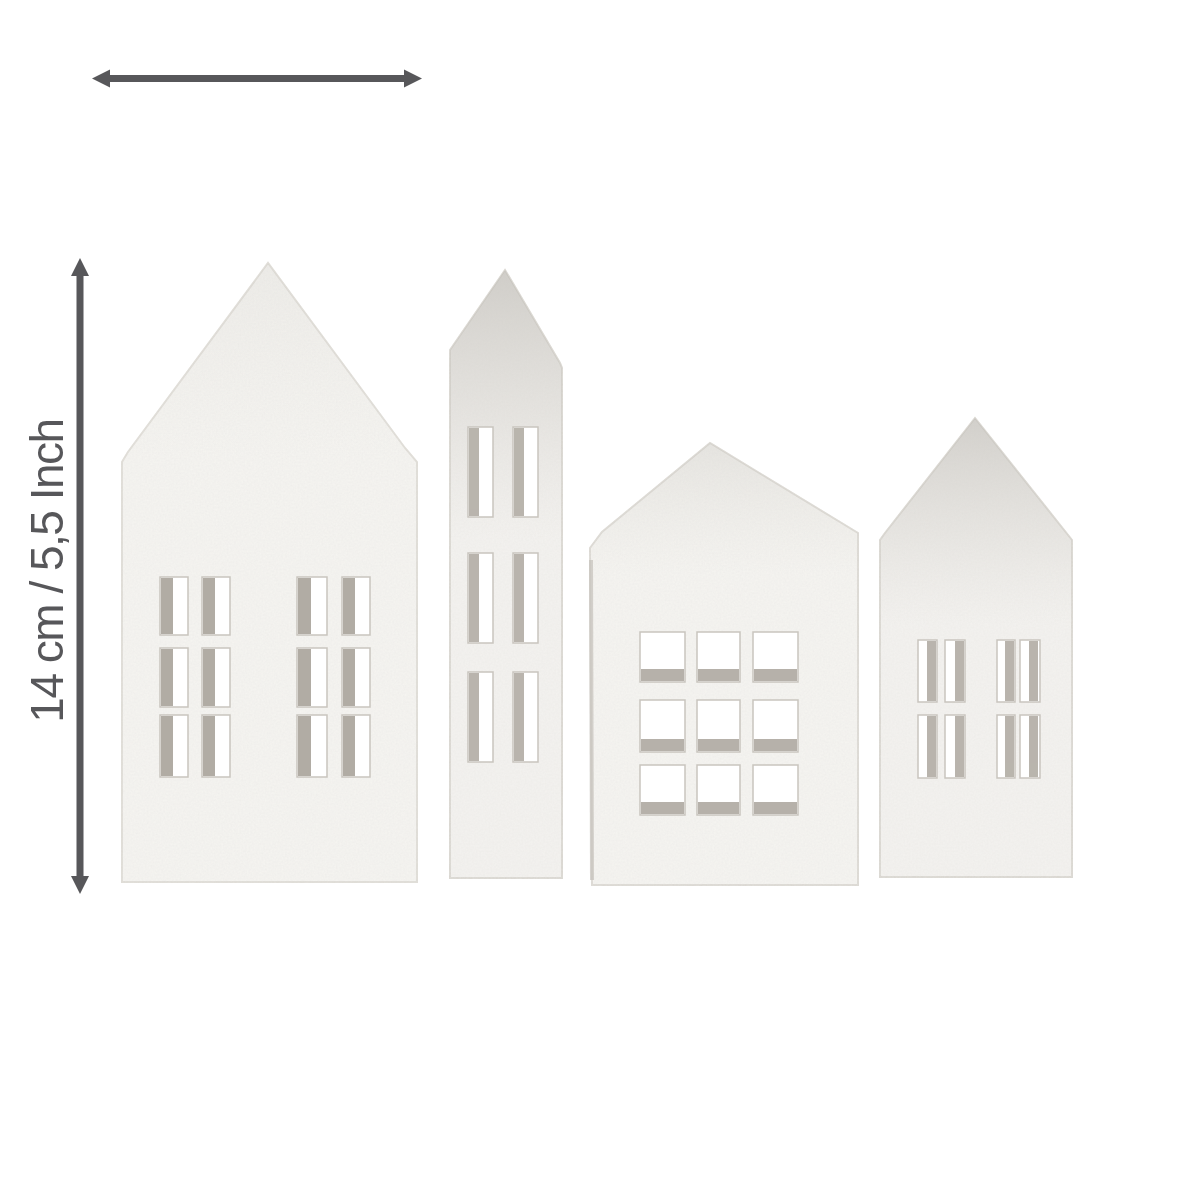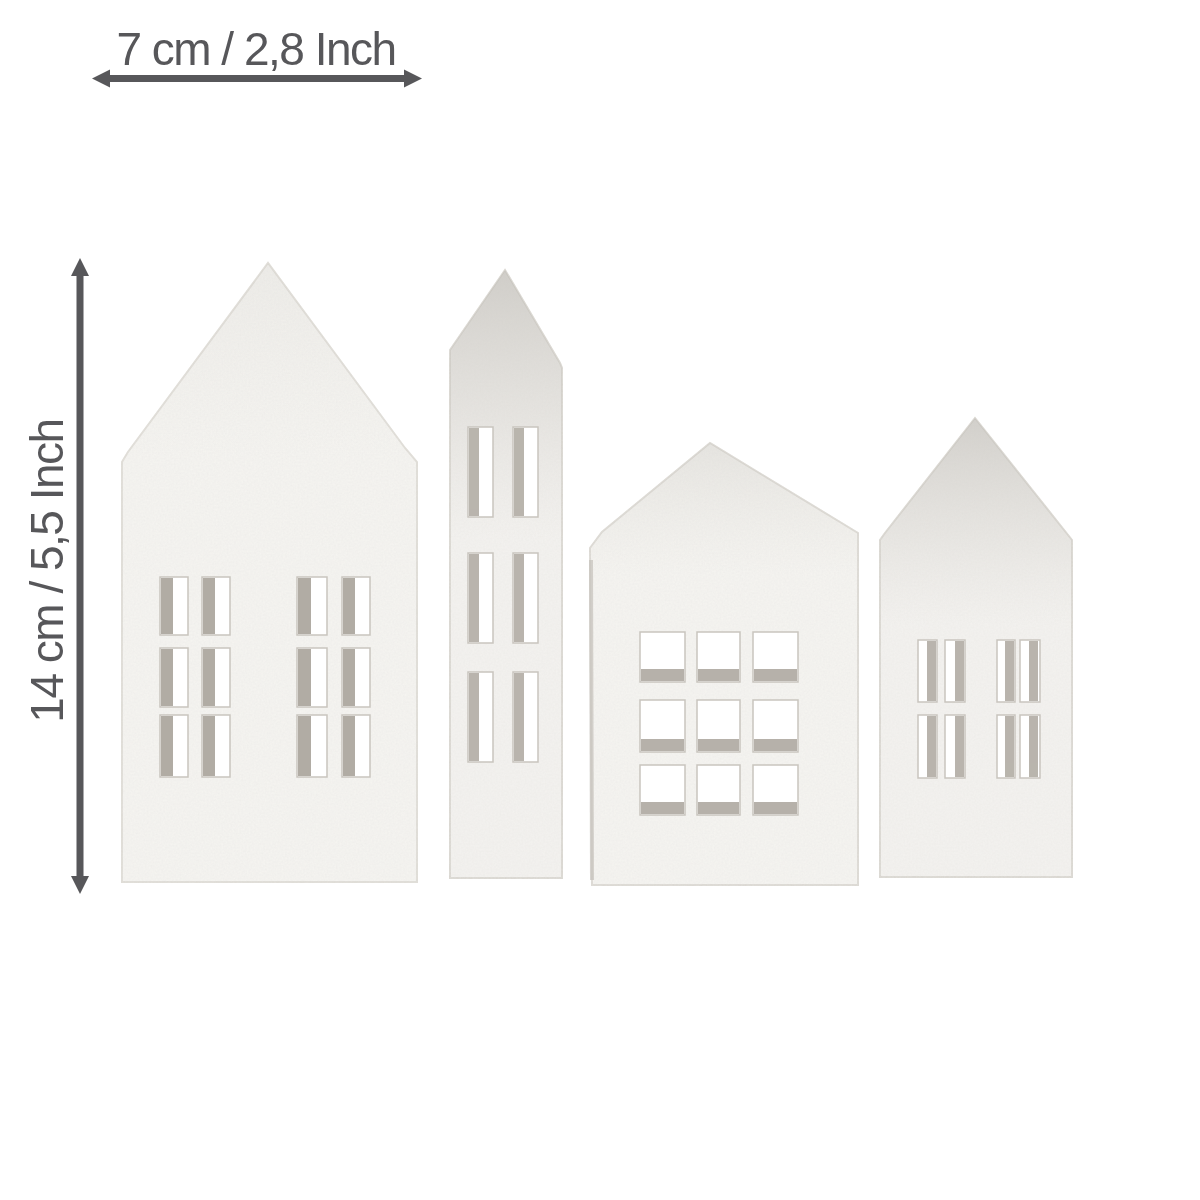--- a/index.html
+++ b/index.html
@@ -27,21 +27,20 @@
     text-align:center;
   }
   .arrow-svg{position:absolute;display:block;}
   .houses-svg{position:absolute;left:0;top:0;}
 </style>
 </head>
 <body>
 
 <div class="stage">
 
-  <div class="dim-label dim-label-h">7 cm / 2,8 Inch</div>
 
   <svg class="arrow-svg" style="left:92px;top:66px;" width="330" height="24" viewBox="0 0 330 24">
     <g fill="#57575a" stroke="none">
       <rect x="14" y="9" width="302" height="7"></rect>
       <polygon points="0,12.5 18,3.5 18,21.5"></polygon>
       <polygon points="330,12.5 312,3.5 312,21.5"></polygon>
     </g>
   </svg>
 
   <div class="dim-label dim-label-v">14 cm / 5,5 Inch</div>

